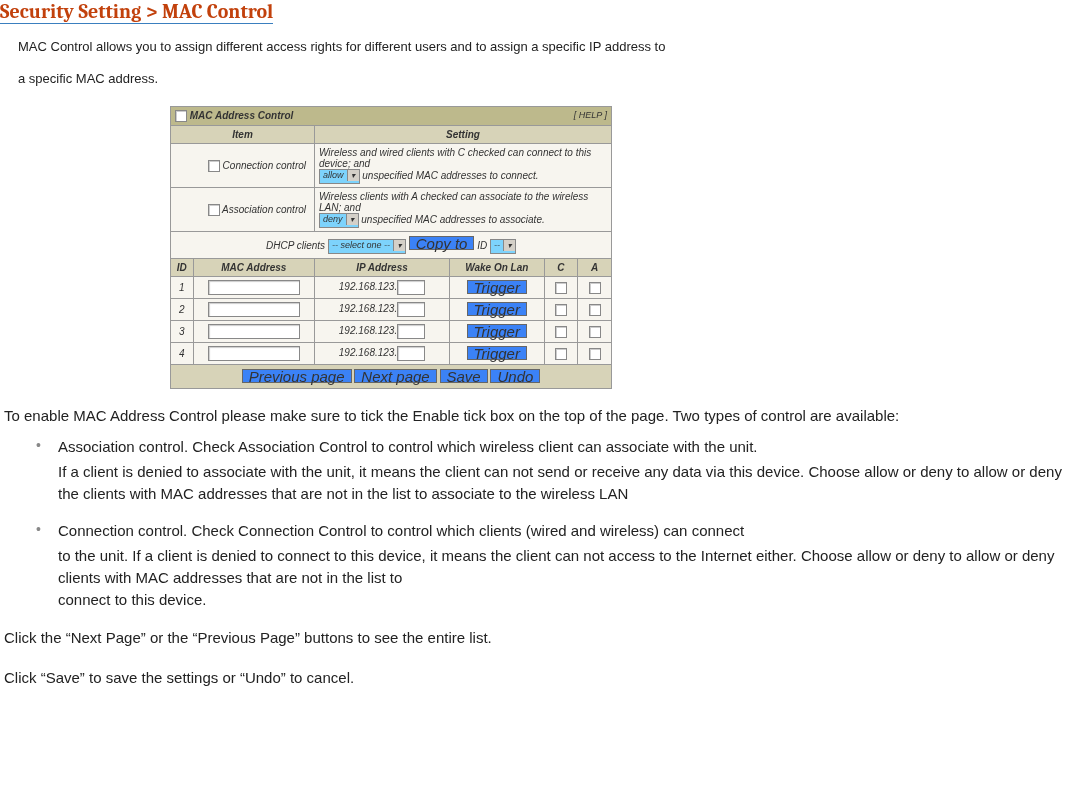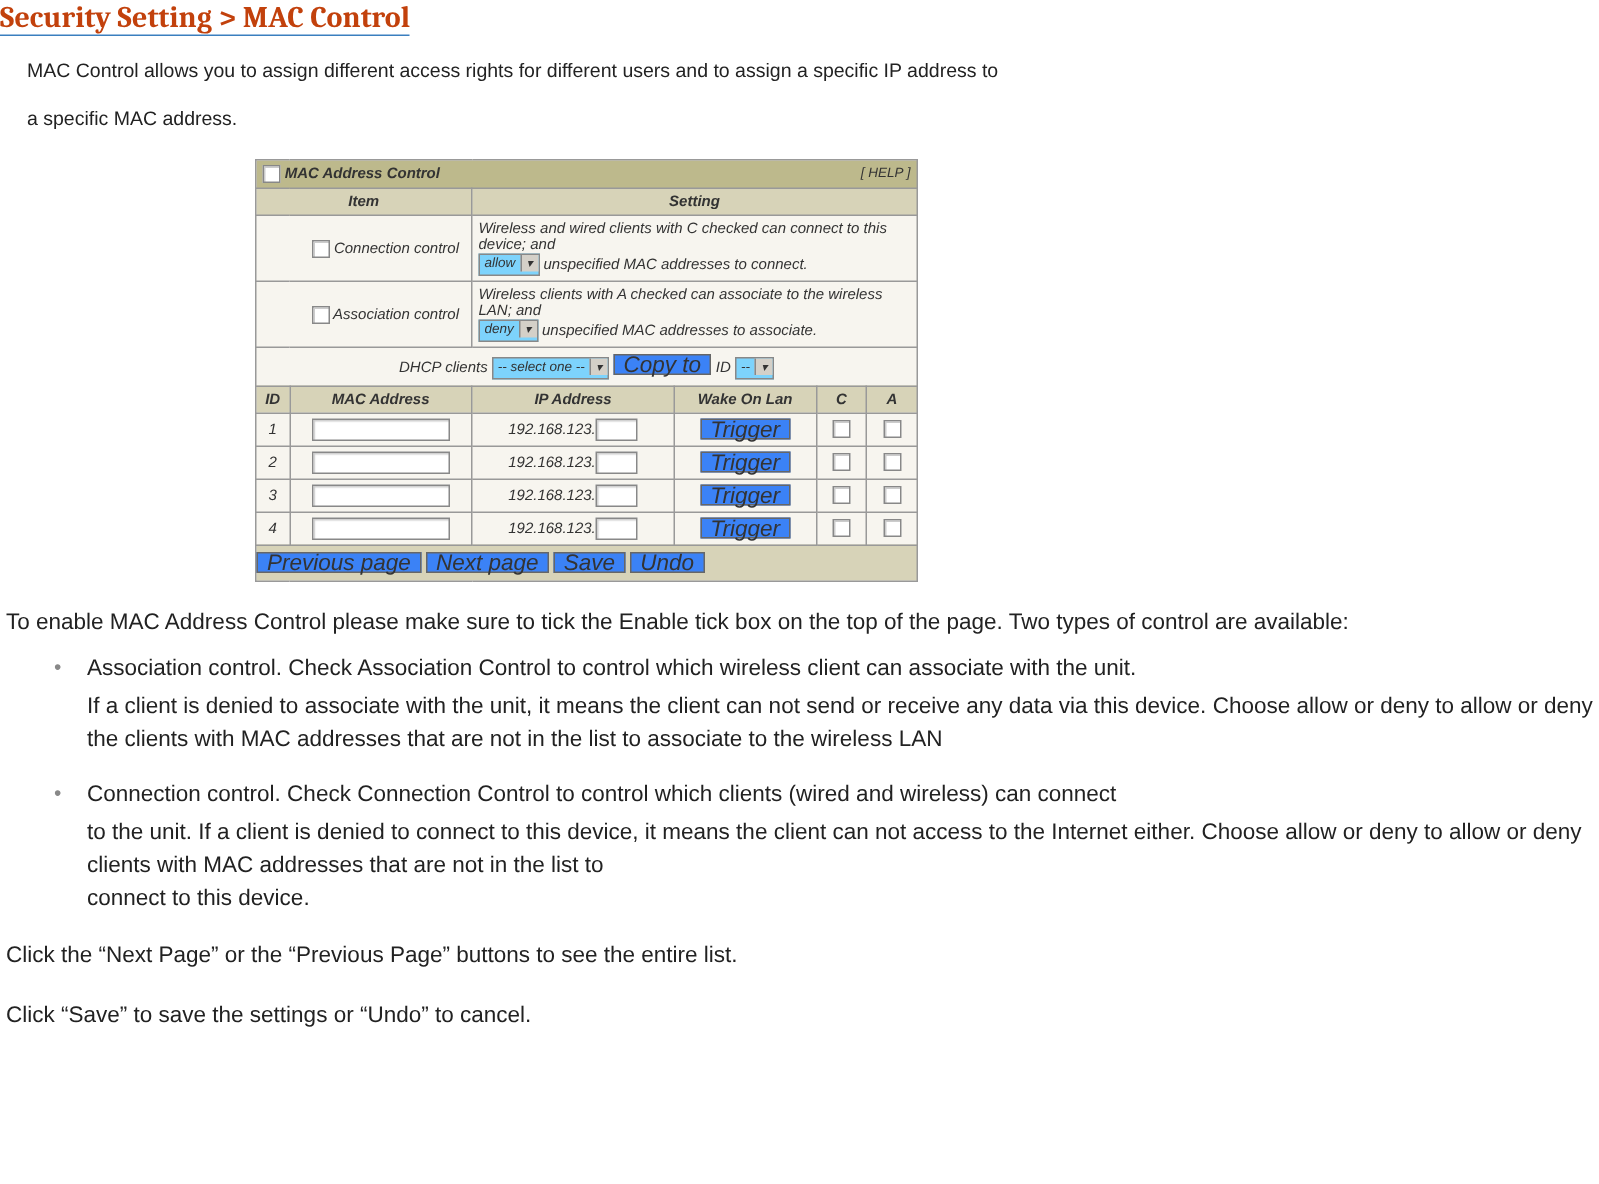--- a/index.html
+++ b/index.html
@@ -139,20 +139,21 @@
     font-size: 15px;
     line-height: 24px;
   }
   .bullet-body {
     font-size: 15px;
     line-height: 22px;
     margin-top: 2px;
   } 
   .footer-row td {
     background: #d7d3b8;
+    text-align: center;
     padding: 4px 0;
   }
   .dhcp-row td { text-align:center; background:#f7f5ef; padding:4px 0;}
 </style>
 </head>
 <body>
 
 
 
 <h1 class="page-title">Security Setting &gt; MAC Control</h1>

